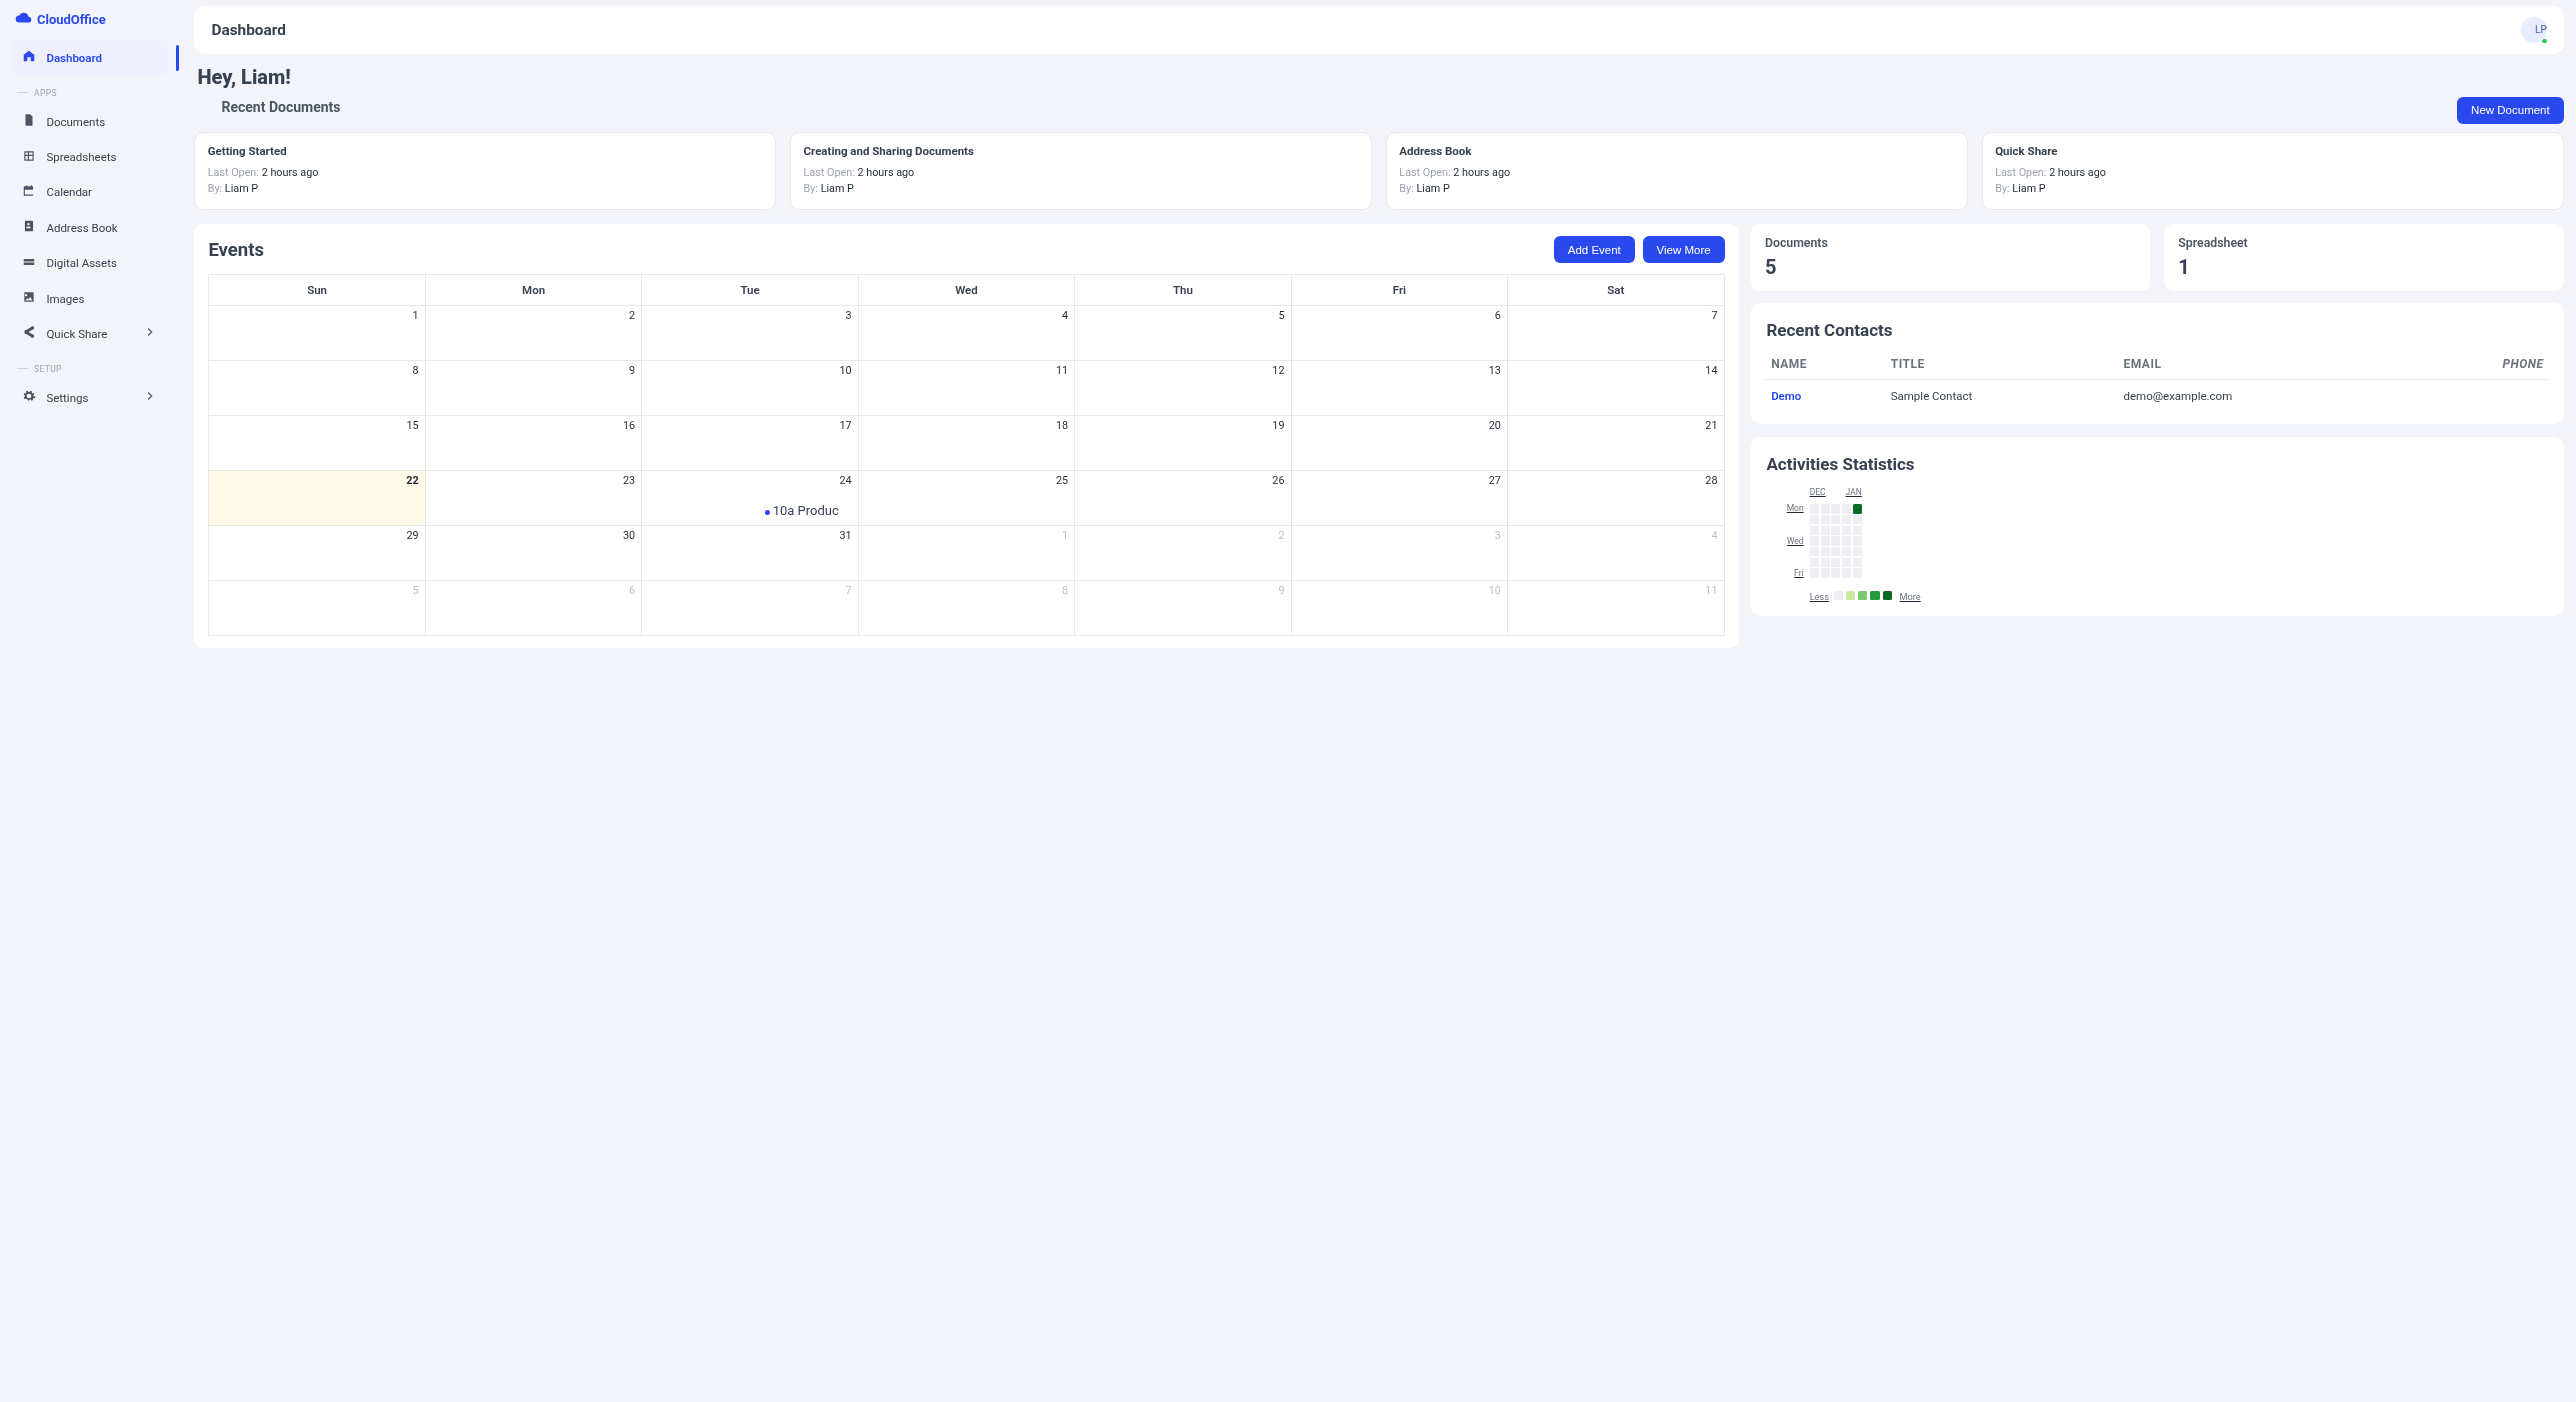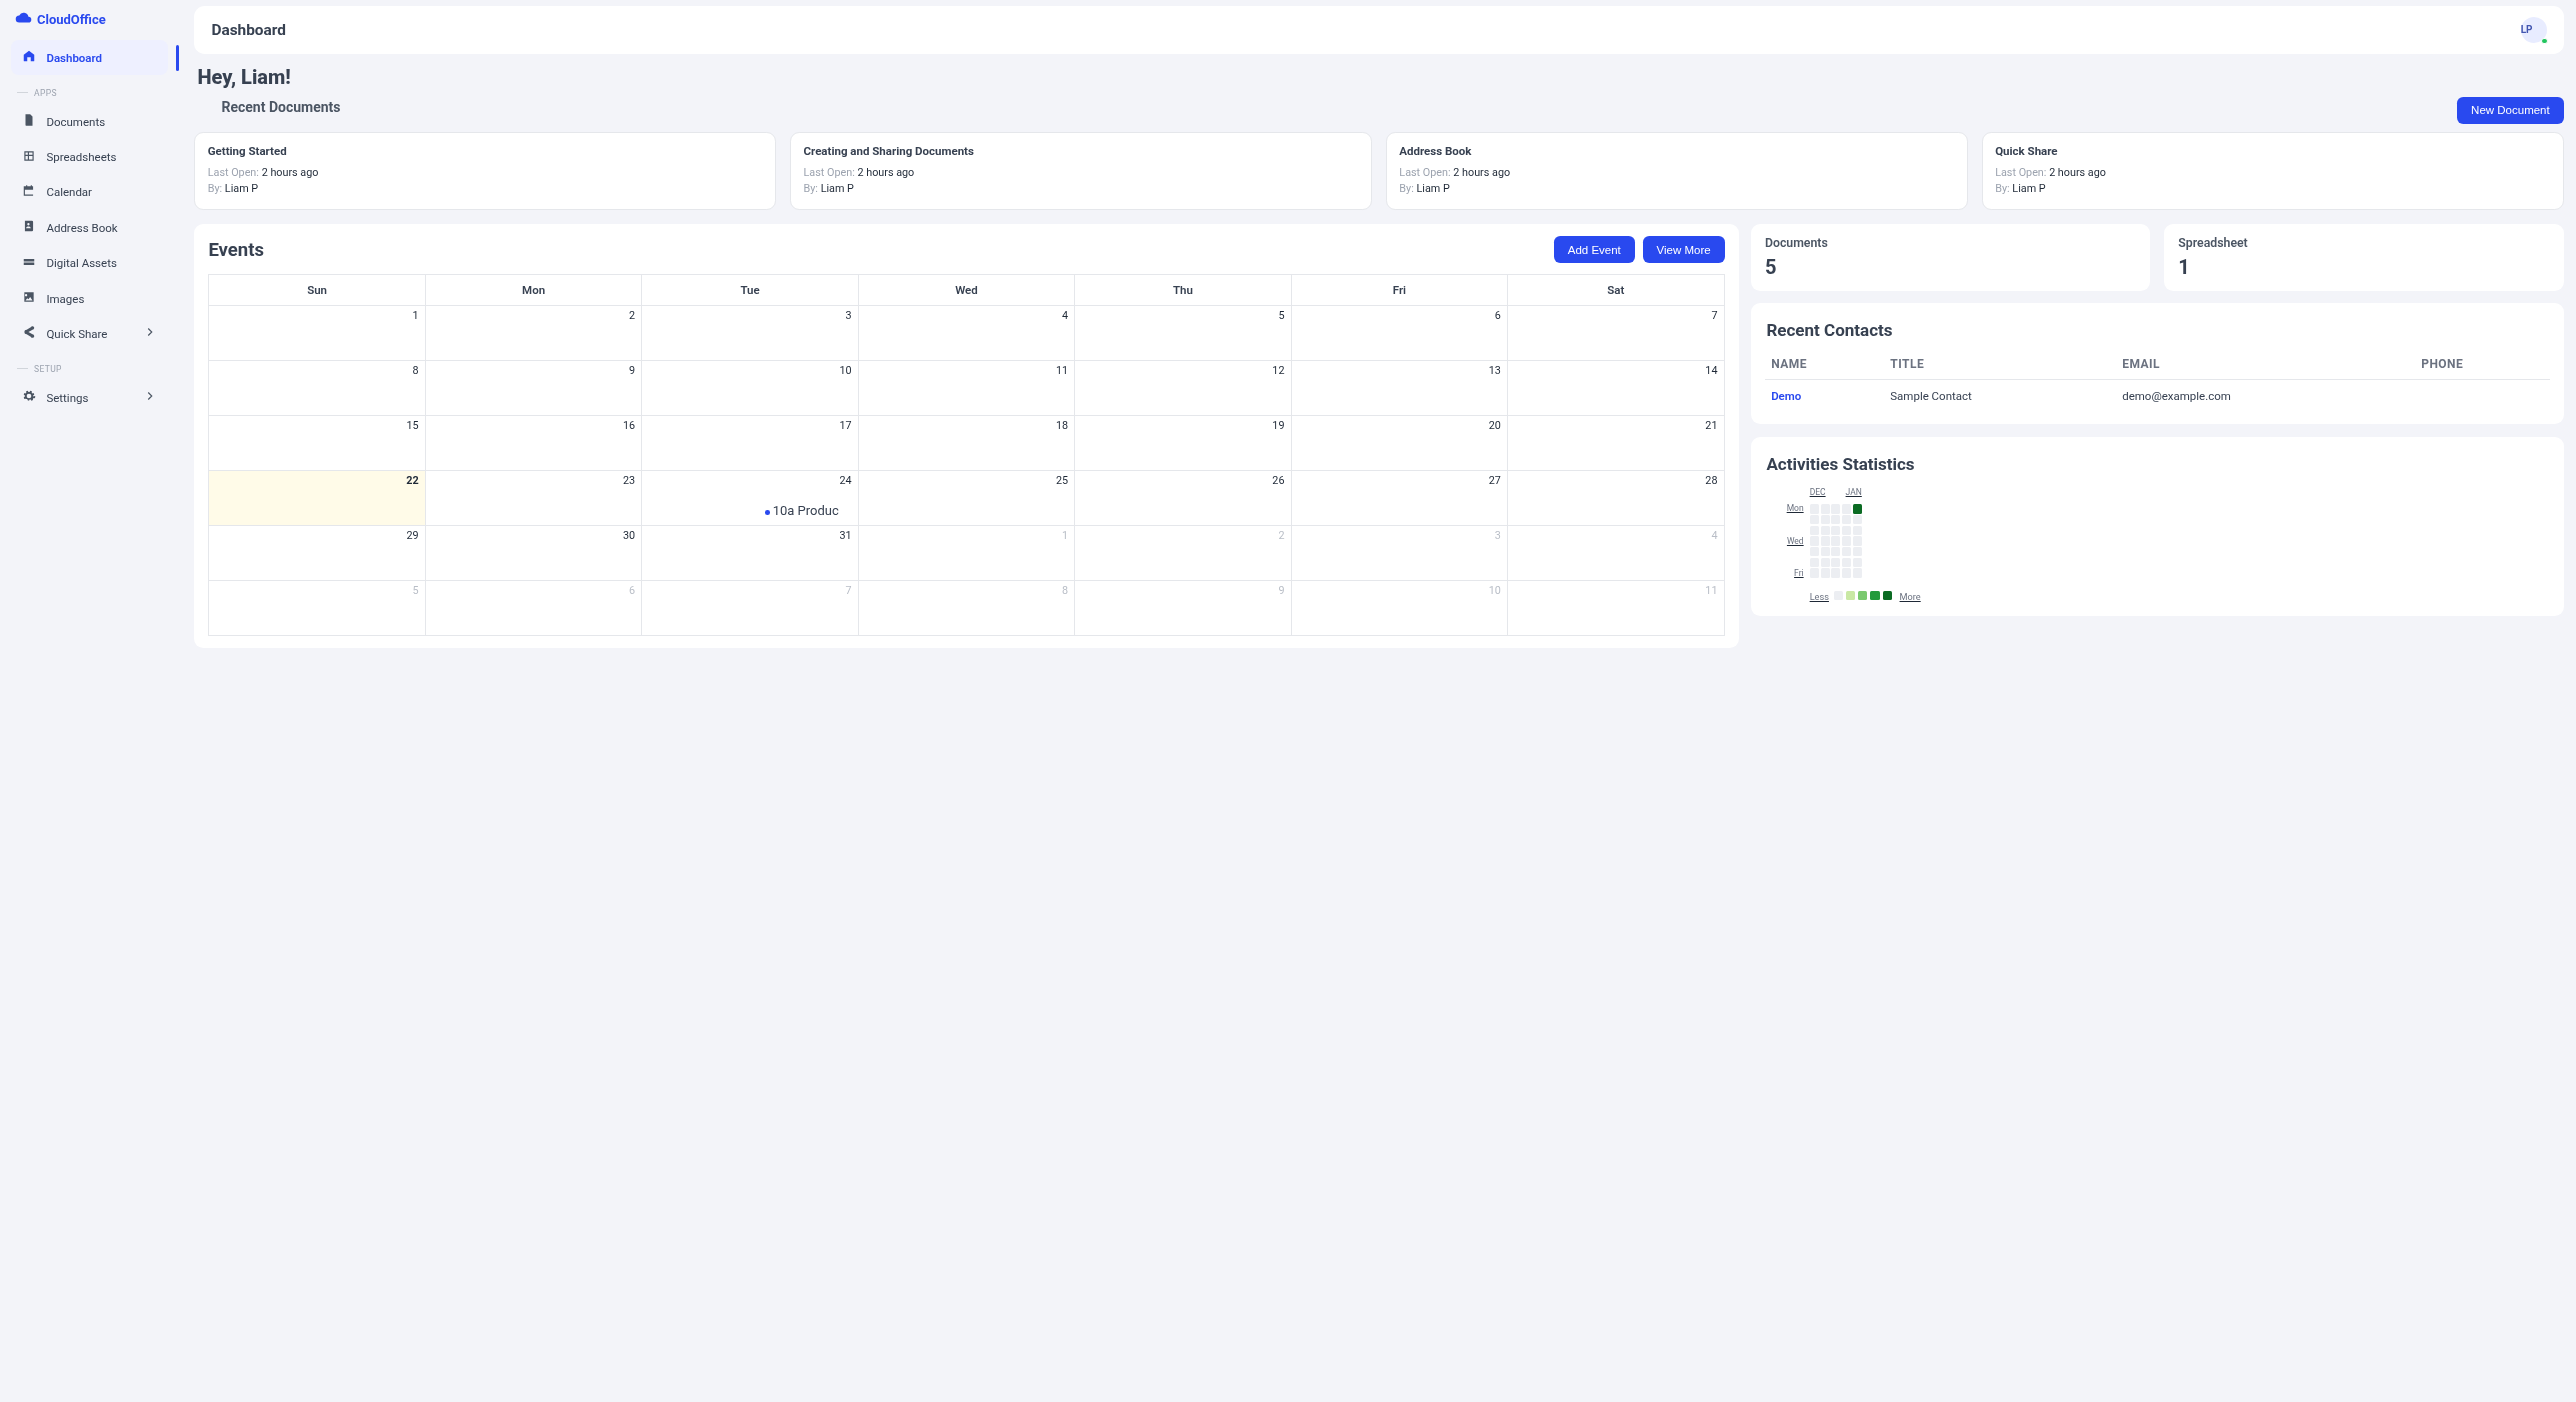--- a/index.html
+++ b/index.html
@@ -45,21 +45,21 @@
   .nav-section::before{content:"";display:inline-block;width:10.8px;height:0.8px;background:#d1d5db;}
   
   .main{flex:1;padding:6.2px 12.3px 15.4px 15.4px;min-width:0;}
   .topbar{
     background:var(--panel);border-radius:10.8px;padding:10.8px 17px;
     display:flex;align-items:center;justify-content:space-between;margin-bottom:10.8px;
   }
   .topbar h1{margin:0;font-size:15.4px;font-weight:700;color:#374151;}
   .avatar{
     width:26px;height:26px;border-radius:50%;background:var(--avatar-bg);
-    display:flex;align-items:center;justify-content:flex-start;font-weight:700;color:#4356b0;font-size:10px;
+    display:flex;align-items:center;justify-content:flex-end;font-weight:400;color:#4356b0;font-size:10px;
     position:relative;
   }
   .avatar-dot{position:absolute;right:-0.8px;bottom:-0.8px;width:6.2px;height:6.2px;border-radius:50%;background:#22c55e;border:1.2px solid #fff;}
   .greeting{font-size:20px;font-weight:800;color:#374151;margin:6.2px 0 7.7px 3.1px;}
   .section-title{font-size:14px;font-weight:700;color:var(--heading);margin:3.1px 0 9.2px 3.1px;padding-left:24px;}
   .row{display:flex;gap:12.3px;}
   .col{display:flex;flex-direction:column;gap:12.3px;min-width:0;}
   .col-left{flex:1.9;}
   .col-right{flex:1;}
   .card{background:var(--panel);border-radius:9.2px;padding:12.3px 14px;}
@@ -85,21 +85,21 @@
   }
   .cal-event-dot{display:inline-block;width:4.6px;height:4.6px;border-radius:50%;background:var(--primary);margin-right:3.1px;margin-bottom:0.8px;}
   
   .stats-row{display:grid;grid-template-columns:1fr 1fr;gap:14px;}
   .stat-label{color:var(--heading);font-size:12.3px;font-weight:600;margin-bottom:4.6px;}
   .stat-val{font-size:20px;font-weight:700;color:#374151;}
   
   .panel-title{font-size:17px;font-weight:700;color:#374151;margin:4.6px 0 9.2px 1.5px;}
   table.contacts{width:100%;border-collapse:collapse;}
   .contacts th{text-align:left;font-size:12px;letter-spacing:0.5px;color:#6b7280;font-weight:700;padding:7.7px 6.2px;border-bottom:0.8px solid var(--border);}
-  .contacts th.right{text-align:left;}
+  .contacts th.right{text-align:right;font-style:italic;}
   .contacts td{padding:9.2px 6.2px;font-size:11.5px;color:#374151;}
   .contacts td.name{color:var(--primary);font-weight:600;}
   
   .act-wrap{display:flex;flex-direction:column;align-items:flex-start;gap:6.2px;padding:4.6px 7.7px 1.5px 7.7px;text-decoration:underline;}
   .act-months{display:flex;gap:20px;font-size:8.5px;color:#6b7280;margin-left:37px;}
   .act-grid-row{display:flex;align-items:center;gap:6.2px;}
   .act-ylabels{display:flex;flex-direction:column;justify-content:space-between;height:75px;width:31px;text-align:right;font-size:8.5px;color:#6b7280;}
   .act-grid{display:grid;grid-template-rows:repeat(7,9.2px);grid-auto-flow:column;grid-auto-columns:9.2px;gap:1.5px;}
   .act-cell{width:9.2px;height:9.2px;border-radius:1.5px;background:#eceef2;}
   .act-legend{display:flex;align-items:center;gap:4.6px;font-size:9.2px;color:#6b7280;margin:6.2px 0 0 37px;}

